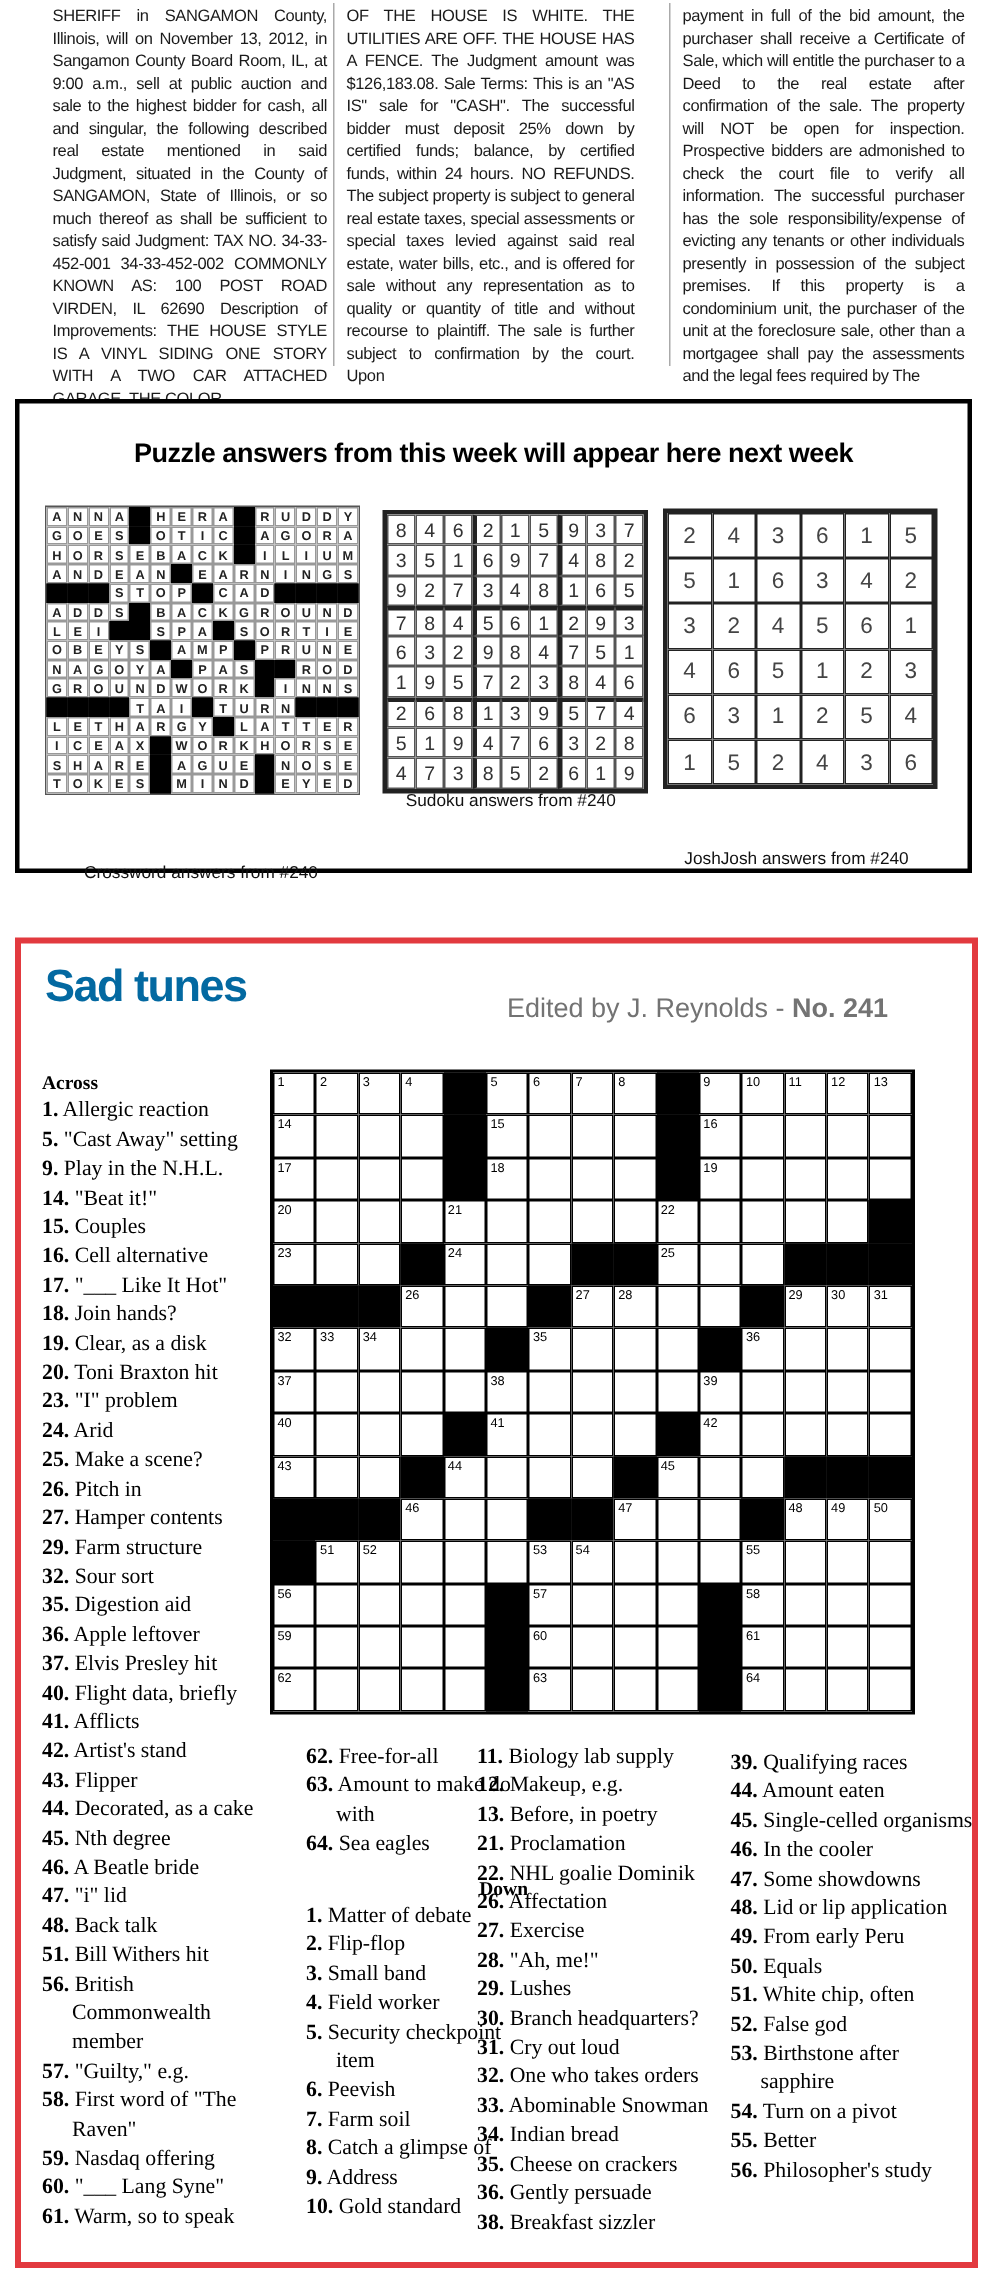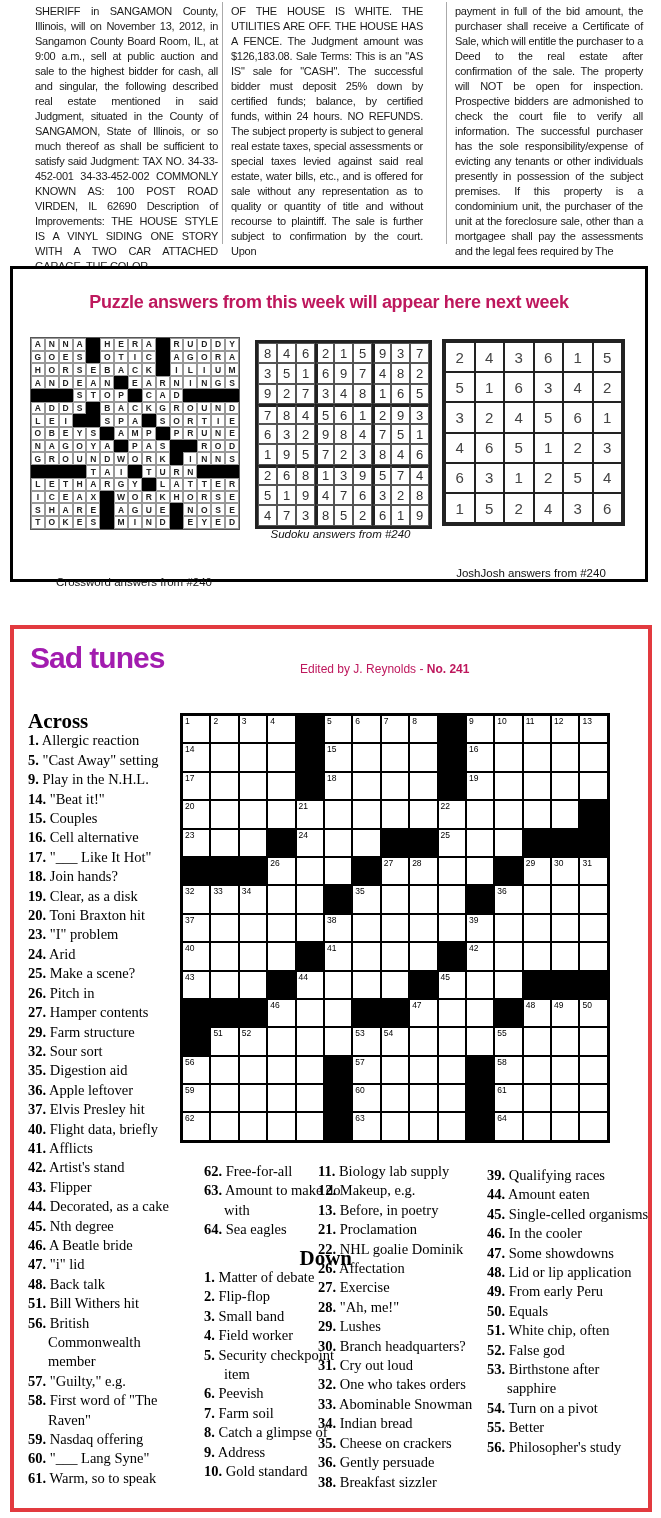--- a/index.html
+++ b/index.html
@@ -11,65 +11,65 @@
              text-align:justify;color:#1a1a1a;}
   #legal1{left:35px;width:183px;}
   #legal2{left:231px;width:192px;}
   #legal3{left:455px;width:188px;}
   .vdiv{position:absolute;top:2px;height:242px;width:1px;background:#aaa;}
 
   
   .answers-border{position:absolute;left:10px;top:266px;width:632px;height:310px;
                   border:3px solid #000;background:#fff;}
   .answers-title{position:absolute;left:10px;top:292px;width:638px;text-align:center;
-                 font-size:18px;font-weight:bold;letter-spacing:-0.3px;color:#be185d;}
+                 font-size:18px;font-weight:bold;letter-spacing:-0.3px;color:#000000;}
   .xw-ans{position:absolute;left:30px;top:337px;display:grid;
           grid-template-columns:repeat(15,13.87px);grid-auto-rows:12.73px;
           border:1px solid #555;background:#fff;}
   .xa{border:1px solid #999;box-sizing:border-box;display:flex;align-items:center;justify-content:center;
       font-size:8.5px;font-weight:bold;color:#222;background:#fff;}
   .xa.b{background:#000;border-color:#000;}
   .sudoku{position:absolute;left:255px;top:340px;display:grid;
           grid-template-columns:repeat(9,19px);grid-auto-rows:20.3px;border:3px solid #222;background:#fff;}
   .sc{border:1px solid #555;box-sizing:border-box;display:flex;align-items:center;justify-content:center;
       font-size:13px;color:#333;background:#fff;}
   .sc.hl{border-left:3px solid #222;}
   .sc.ht{border-top:3px solid #222;}
   .josh{position:absolute;left:442px;top:339px;display:grid;
         grid-template-columns:repeat(6,29.5px);grid-auto-rows:30.2px;border:3px solid #222;background:#fff;}
   .jc{border:1.5px solid #222;box-sizing:border-box;display:flex;align-items:center;justify-content:center;
       font-size:15px;color:#444;background:#fff;}
   .caption{position:absolute;font-size:11.5px;color:#111;text-align:center;}
   #cap-xw{left:22px;top:535px;width:224px;margin-top:41px;}
-  #cap-su{left:250px;top:528px;width:181px;font-style:italic;}
+  #cap-su{left:250px;top:528px;width:181px;}
   #cap-jj{left:436px;top:530px;width:190px;margin-top:37px;}
 
   
   .puzzle-border{position:absolute;left:10px;top:625px;width:634px;height:879px;
                  border:4px solid #e23a3f;background:#fff;}
   .pz-title{position:absolute;left:30px;top:641px;font-size:30px;font-weight:bold;
-            letter-spacing:-1px;color:#a21caf;}
-  .byline{position:absolute;left:300px;top:662px;width:330px;text-align:left;font-size:12px;color:#be185d;}
+            letter-spacing:-1px;color:#0369a1;}
+  .byline{position:absolute;left:300px;top:662px;width:330px;text-align:center;font-size:18px;color:#737373;}
   .byline b{font-weight:bold;}
   .pz-grid{position:absolute;left:180px;top:713px;display:grid;
            grid-template-columns:repeat(15,28.4px);grid-auto-rows:28.4px;
            border:2px solid #000;background:#fff;}
   .pc{border:1px solid #000;box-sizing:border-box;position:relative;background:#fff;}
   .pc.b{background:#000;}
   .pn{position:absolute;top:1px;left:2px;font-size:8.5px;line-height:1;color:#000;
       font-family:"Liberation Sans",sans-serif;}
 
   
   .clues{position:absolute;font-family:"Liberation Serif",serif;font-size:14.5px;
          line-height:19.4px;color:#000;}
   #clues-col1{left:28px;top:712px;width:154px;}
   #clues-col2{left:184px;top:1162px;width:148px;margin-left:20px;}
   #clues-col3{left:318px;top:1162px;width:172px;}
   #clues-col4{left:487px;top:1166px;width:162px;}
-  .clue-header{font-weight:bold;font-size:21px;}
+  .clue-header{font-weight:bold;font-size:13px;}
   .down-h{margin-top:9px;text-align:right;}
   .clue{padding-left:20px;text-indent:-20px;}
   .cn{font-weight:bold;}
 </style>
 </head>
 <body>
 
 <div class="page">
 
   <div class="legal-col" id="legal1">SHERIFF in SANGAMON County, Illinois, will on November 13, 2012, in Sangamon County Board Room, IL, at 9:00 a.m., sell at public auction and sale to the highest bidder for cash, all and singular, the following described real estate mentioned in said Judgment, situated in the County of SANGAMON, State of Illinois, or so much thereof as shall be sufficient to satisfy said Judgment: TAX NO. 34-33-452-001 34-33-452-002 COMMONLY KNOWN AS: 100 POST ROAD VIRDEN, IL 62690 Description of Improvements: THE HOUSE STYLE IS A VINYL SIDING ONE STORY WITH A TWO CAR ATTACHED GARAGE. THE COLOR</div>

